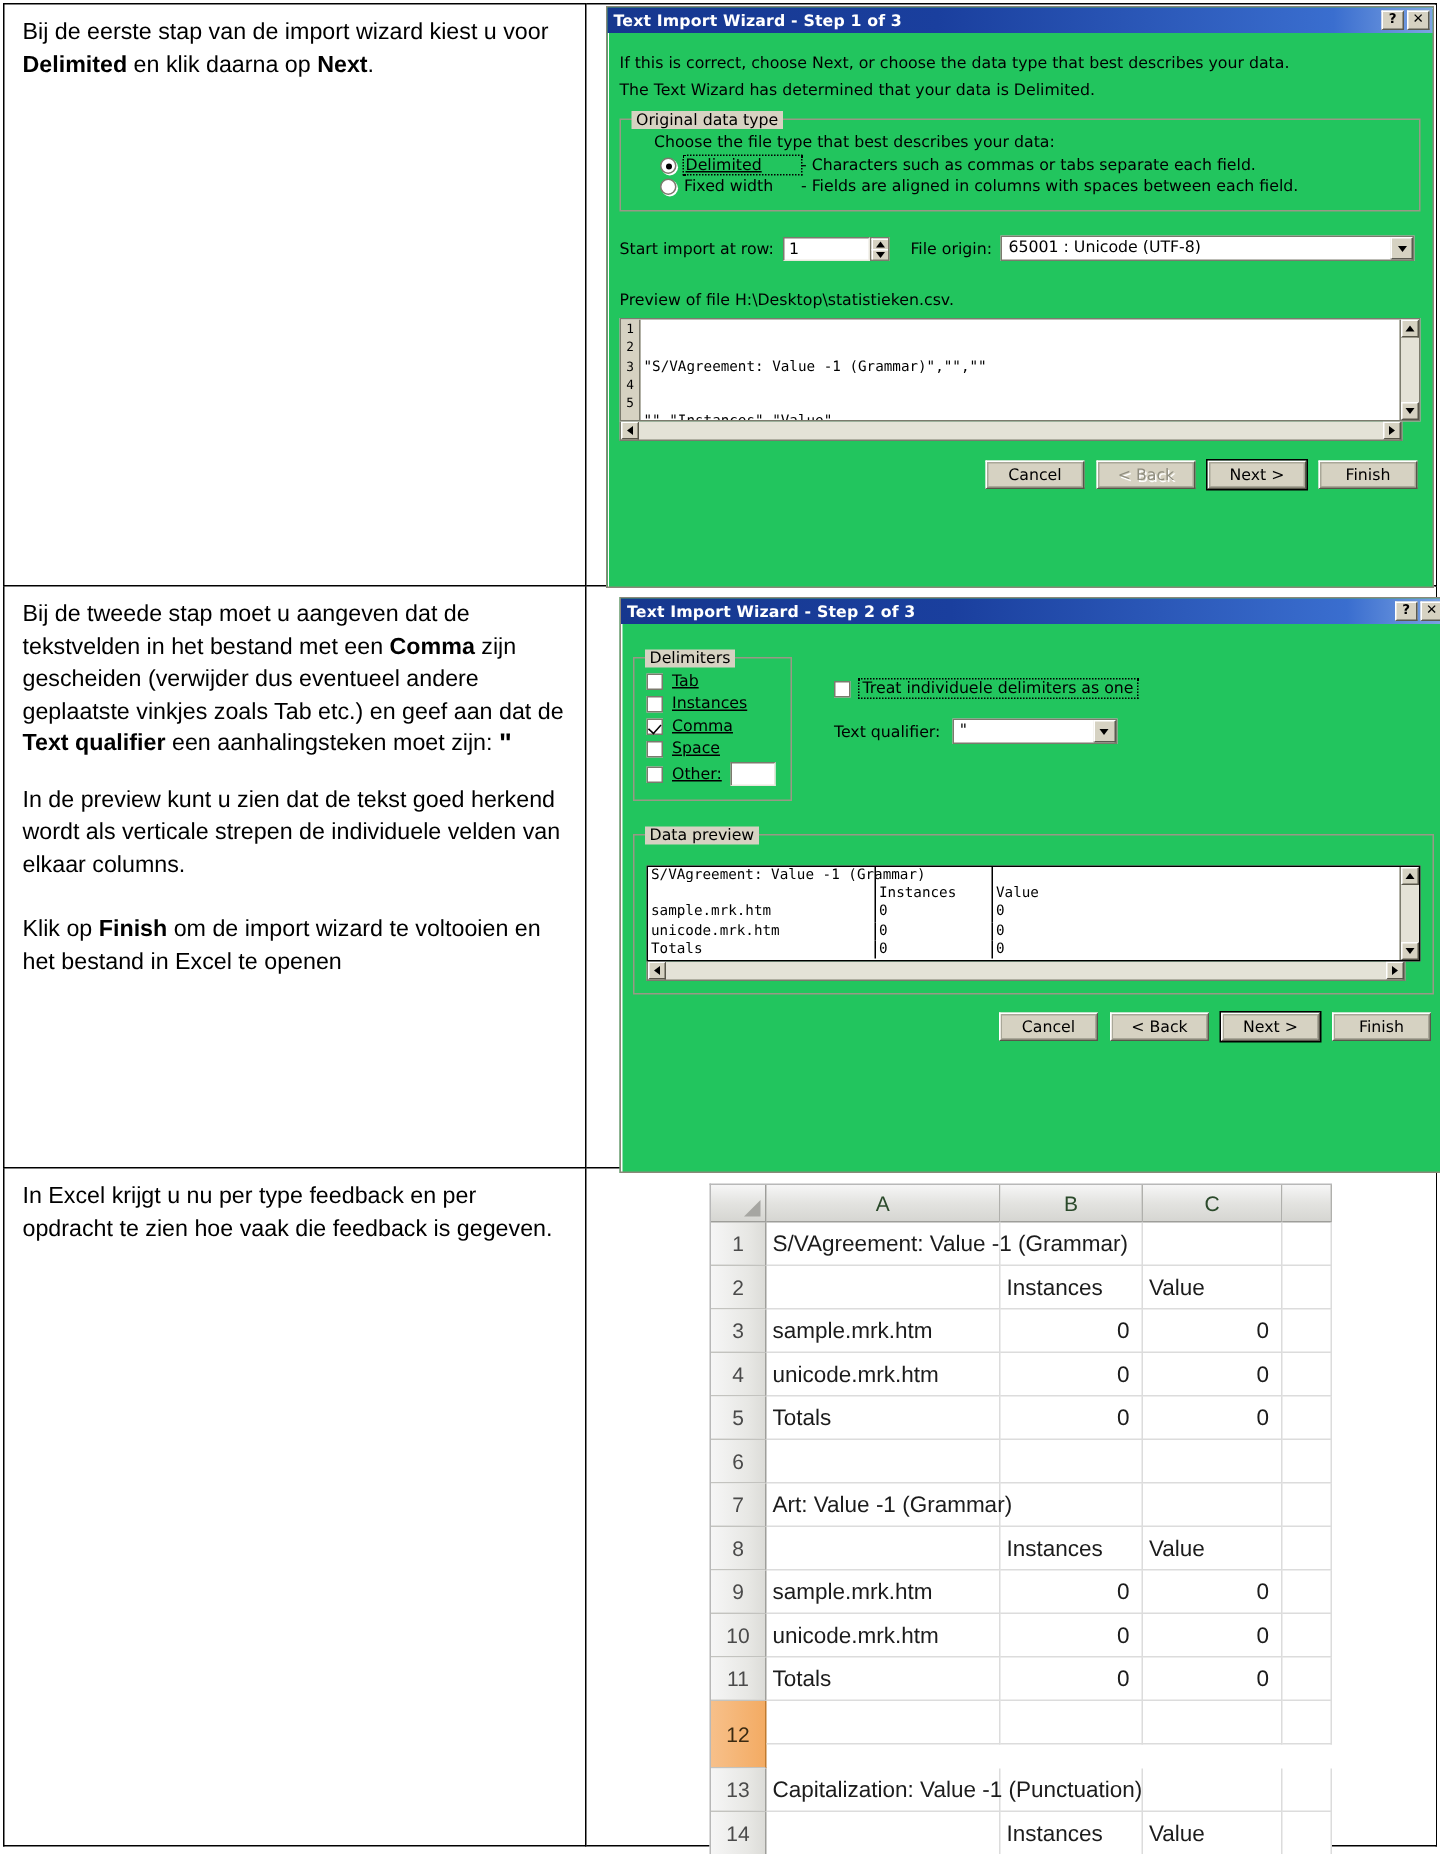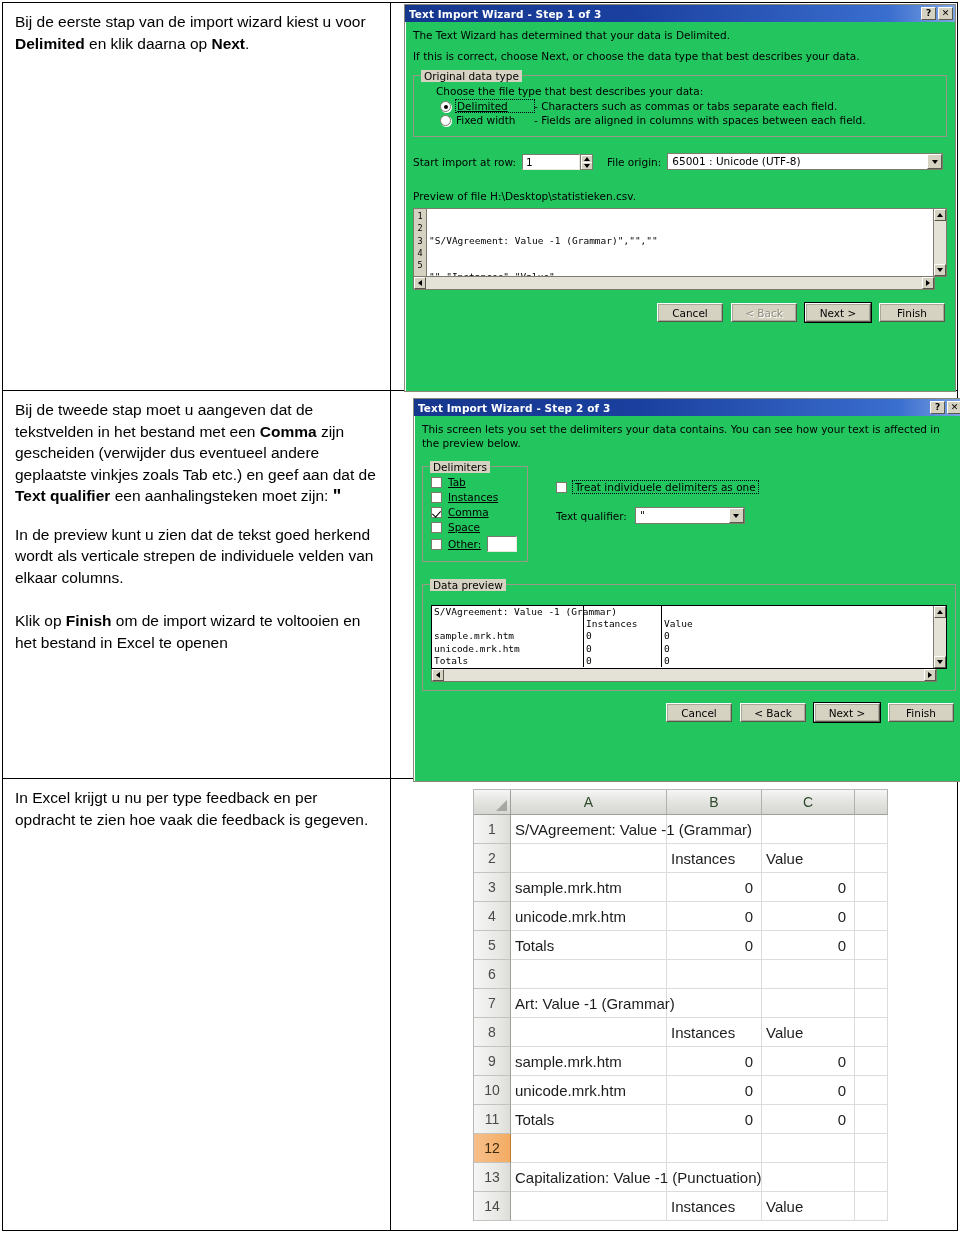--- a/index.html
+++ b/index.html
@@ -375,22 +375,22 @@
   </tbody>
     </table>
 
   <div class="win" style="left:404px;top:4px;width:552px;height:388px;">
     <div class="titlebar">
       <span class="title">Text Import Wizard - Step 1 of 3</span>
       <span class="tb-btn">?</span>
       <span class="tb-btn">✕</span>
     </div>
     <div class="body">
+      <div class="win-text" style="margin-top:7px;">If this is correct, choose Next, or choose the data type that best describes your data.</div>
       <div class="win-text">The Text Wizard has determined that your data is Delimited.</div>
-      <div class="win-text" style="margin-top:7px;">If this is correct, choose Next, or choose the data type that best describes your data.</div>
 
       <div class="groupbox" style="margin-top:12px;padding-bottom:10px;">
         <span class="gb-title">Original data type</span>
         <div style="font-size:10.5px;margin:1px 0 3px 14px;">Choose the file type that best describes your data:</div>
 
         <div class="radio-row">
           <span class="radio on"></span>
           <span class="rlabel sel"><span class="u">Delimited</span></span>
           <span class="rdesc">- Characters such as commas or tabs separate each field.</span>
         </div>
@@ -468,21 +468,20 @@
     </div>
   </div>
 
   <div class="win" style="left:395px;top:398px;width:552px;height:384px;margin-left:18px;">
     <div class="titlebar">
       <span class="title">Text Import Wizard - Step 2 of 3</span>
       <span class="tb-btn">?</span>
       <span class="tb-btn">✕</span>
     </div>
     <div class="body">
-      <div class="win-text" style="width:520px;">This screen lets you set the delimiters your data contains.  You can see how your text is affected in the preview below.</div>
 
       <div style="display:flex;align-items:flex-start;margin-top:10px;">
         <div class="groupbox" style="width:106px;margin-top:6px;padding:6px 6px 6px 8px;">
           <span class="gb-title">Delimiters</span>
           <div class="cb-row">
             <span class="cb"></span>
             <span class="u">Tab</span>
           </div>
           <div class="cb-row">
             <span class="cb"></span>
@@ -659,21 +658,21 @@
           <div class="xl-cell" style="width: 33px; height: 29px;"></div>
         </div>
         <div class="xl-row">
           <div class="xl-rowhdr" style="height: 29px;">11</div>
           <div class="xl-cell" style="width: 156px; height: 29px;">Totals</div>
           <div class="xl-cell num" style="width: 95px; height: 29px;">0</div>
           <div class="xl-cell num" style="width: 93px; height: 29px;">0</div>
           <div class="xl-cell" style="width: 33px; height: 29px;"></div>
         </div>
         <div class="xl-row">
-          <div class="xl-rowhdr sel" style="height: 29px; text-align: right;">12</div>
+          <div class="xl-rowhdr sel" style="height: 45px; text-align: right;">12</div>
           <div class="xl-cell" style="width: 156px; height: 29px;"></div>
           <div class="xl-cell num" style="width: 95px; height: 29px;"></div>
           <div class="xl-cell num" style="width: 93px; height: 29px;"></div>
           <div class="xl-cell" style="width: 33px; height: 29px;"></div>
         </div>
         <div class="xl-row">
           <div class="xl-rowhdr" style="height: 29px;">13</div>
           <div class="xl-cell spanA" style="width: 156px; height: 29px; overflow: visible; white-space: nowrap;">Capitalization: Value -1 (Punctuation)</div>
           <div class="xl-cell" style="width: 95px; height: 29px;"></div>
           <div class="xl-cell" style="width: 93px; height: 29px;"></div>

